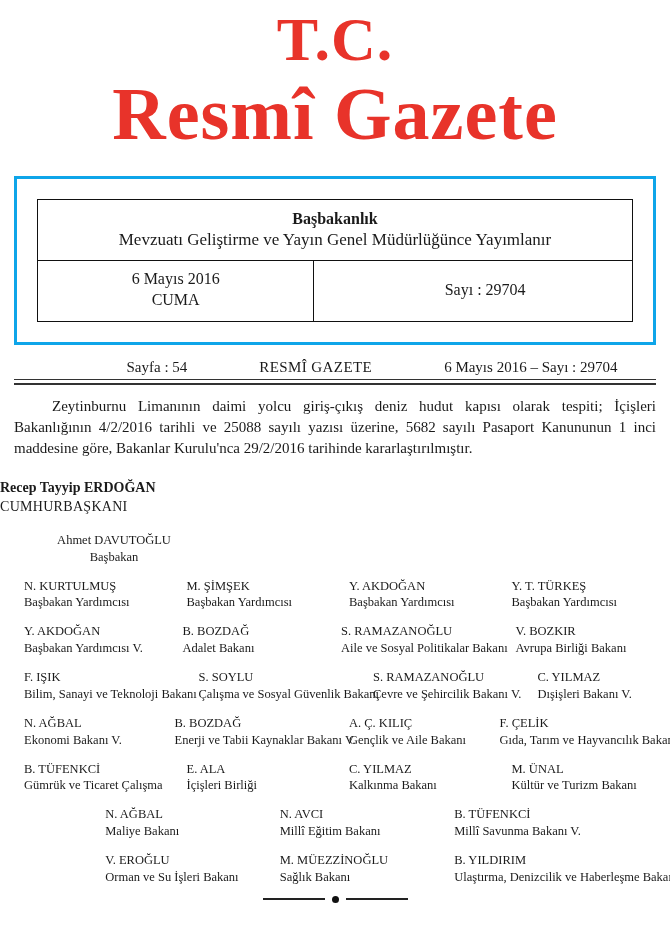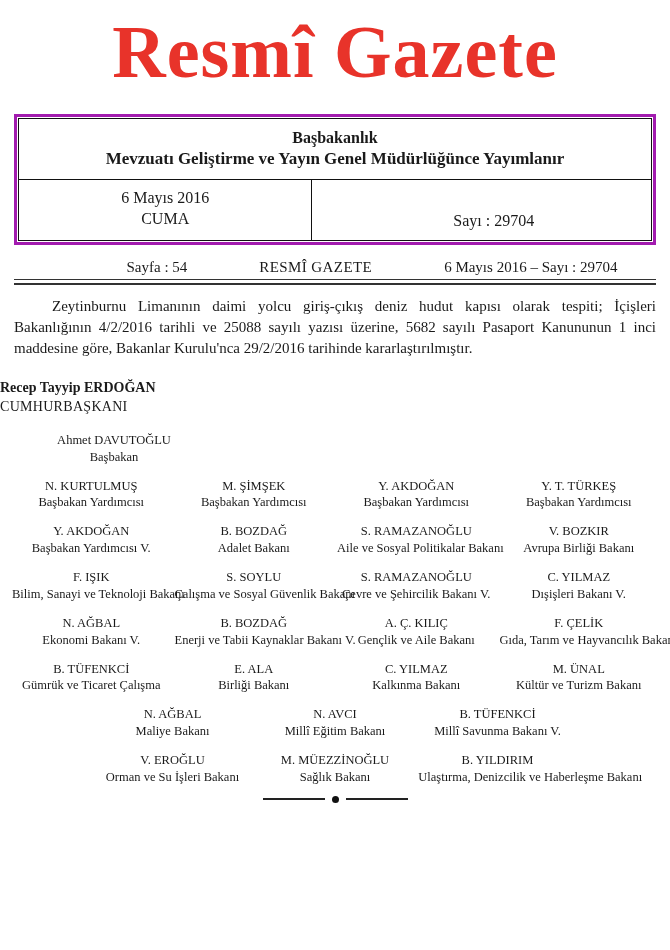--- a/index.html
+++ b/index.html
@@ -36,44 +36,44 @@
     font-weight: bold;
     line-height: 1.05;
     margin-top: 6px;
     letter-spacing: 1px;
     font-family: "Liberation Serif", "DejaVu Serif", serif;
   }
 
   
   .header-box {
     margin: 22px 14px 0 14px;
-    border: 3px solid #a21caf;
-    padding: 1px;
+    border: 3px solid #0ea5e9;
+    padding: 20px;
   }
   .header-box-inner {
     border: 1px solid #111;
   }
   .publisher {
     text-align: center;
     padding: 9px 6px 10px 6px;
     border-bottom: 1px solid #111;
   }
   .publisher-l1 {
     font-weight: bold;
     font-size: 16px;
     line-height: 1.25;
   }
   .publisher-l2 {
-    font-weight: bold;
+    font-weight: normal;
     font-size: 17px;
     line-height: 1.25;
   }
   .issue-row {
     display: flex;
-    align-items: flex-end;
+    align-items: center;
     gap: 24px;
   }
   .issue-date {
     width: 45%;
     text-align: center;
     padding: 8px 4px 10px 4px;
     border-right: 1px solid #111;
     font-size: 16px;
     line-height: 1.3;
   }
@@ -148,25 +148,26 @@
     font-size: 12.5px;
     line-height: 1.35;
   }
   .row {
     display: flex;
     margin-top: 12px;
   }
   .row-4 .cell { width: 25%; }
   .row-3 .cell { width: 25%; }
   .cell {
-    text-align: center;
+    text-align: left;
     font-size: 12.5px;
     line-height: 1.35;
     padding: 0 2px;
     box-sizing: border-box;
+    margin-left: 12px;
   }
   .cell .m-name  { white-space: nowrap; }
   .cell .m-title { white-space: nowrap; }
   .row-3 .spacer-lead { width: 12.5%; }
 
   
   .footer-orn {
     margin-top: 10px;
     display: flex;
     align-items: center;
@@ -182,20 +183,21 @@
     width: 7px;
     height: 7px;
     border-radius: 50%;
     background: #111;
   }
 </style>
 </head>
 <body>
 
 <div class="masthead">
+  <div class="masthead-line1">T.C.</div>
   <div class="masthead-line2">Resmî Gazete</div>
 </div>
 
 <div class="header-box">
   <div class="header-box-inner">
 
     <div class="publisher">
       <div class="publisher-l1">Başbakanlık</div>
       <div class="publisher-l2">Mevzuatı Geliştirme ve Yayın Genel Müdürlüğünce Yayımlanır</div>
     </div>
@@ -309,21 +311,21 @@
           <div class="m-title">Gıda, Tarım ve Hayvancılık Bakanı</div>
         </div>
       </div>
       <div class="row row-4">
         <div class="cell">
           <div class="m-name">B. TÜFENKCİ</div>
           <div class="m-title">Gümrük ve Ticaret Çalışma</div>
         </div>
         <div class="cell">
           <div class="m-name">E. ALA</div>
-          <div class="m-title">Birliği Bakanı</div>
+          <div class="m-title">İçişleri Birliği</div>
         </div>
         <div class="cell">
           <div class="m-name">C. YILMAZ</div>
           <div class="m-title">Kalkınma Bakanı</div>
         </div>
         <div class="cell">
           <div class="m-name">M. ÜNAL</div>
           <div class="m-title">Kültür ve Turizm Bakanı</div>
         </div>
       </div>

